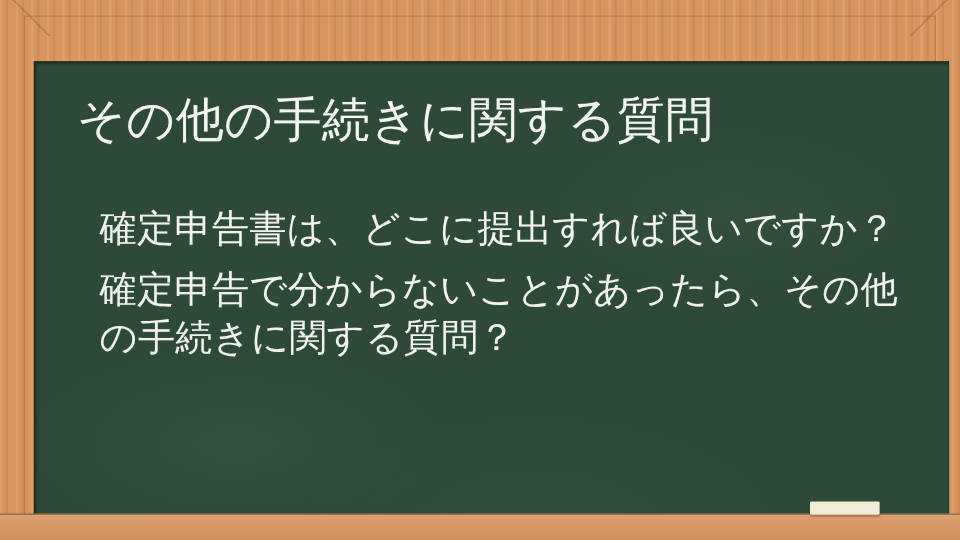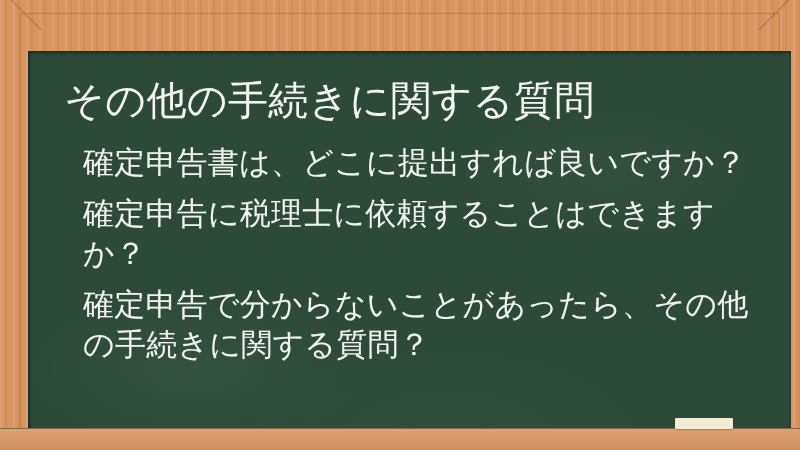--- a/index.html
+++ b/index.html
@@ -106,21 +106,21 @@
     font-size: 40px;
     line-height: 1.16;
     color: #f4f4f1;
     letter-spacing: 0.3px;
     white-space: nowrap;
     text-shadow: 0 0 1px rgba(255,255,255,0.22);
   }
   #question-list {
     position: absolute;
     left: 55px;
-    top: 92px;
+    top: 120px;
     width: 672px;
     margin: 0;
     padding: 0;
     list-style: none;
   }
   .question-item {
     font-size: 31px;
     line-height: 1.29;
     color: #f2f2ef;
     margin: 0 0 11px 0;
@@ -164,21 +164,20 @@
 
   <div id="frame-bevel"></div>
 
   <div id="board-surface">
     <div id="board-dust"></div>
 
     <div id="board-title">その他の手続きに関する質問</div>
 
     <ul id="question-list">
       <li class="question-item">確定申告書は、どこに提出すれば良いですか？</li>
-      <li class="question-item">確定申告に税理士に依頼することはできますか？</li>
       <li class="question-item">確定申告で分からないことがあったら、その他の手続きに関する質問？</li>
     </ul>
   </div>
 
   <div id="chalk-ledge"></div>
   <div id="chalk-stick"></div>
 
 </div>
 
 </body></html>

